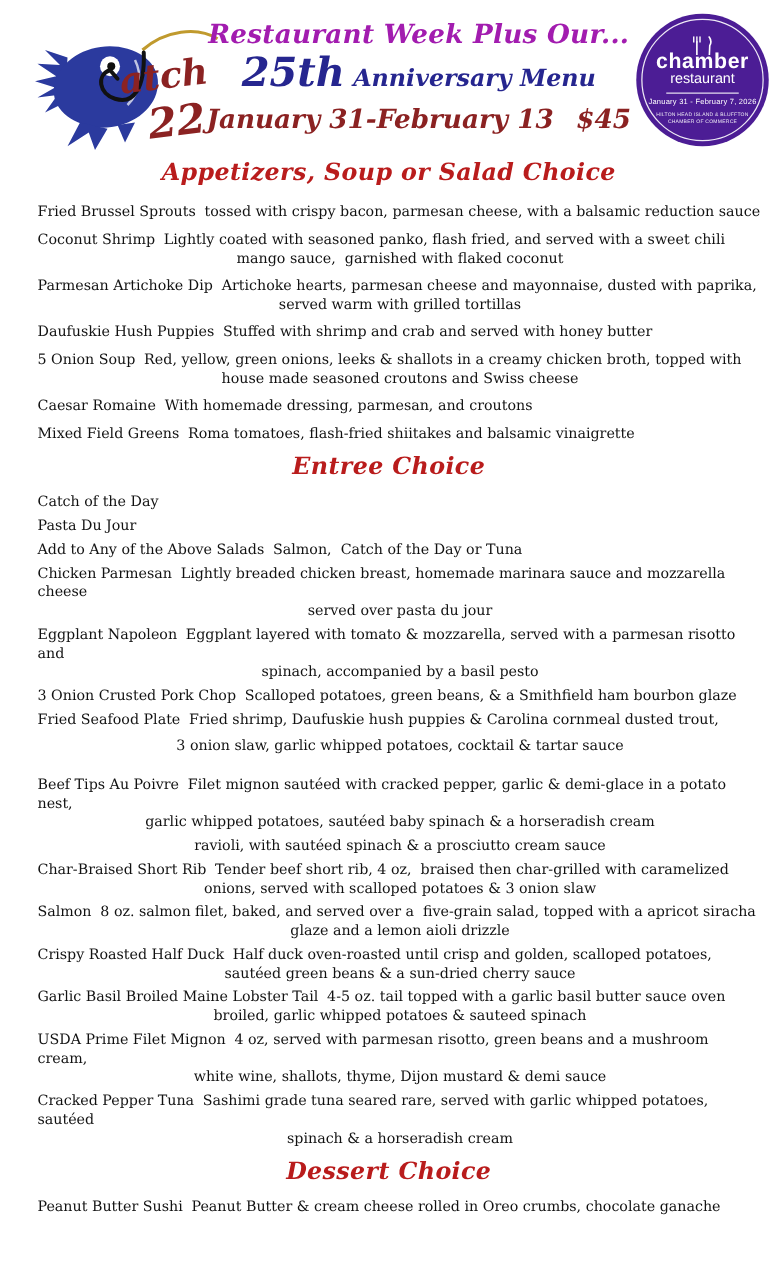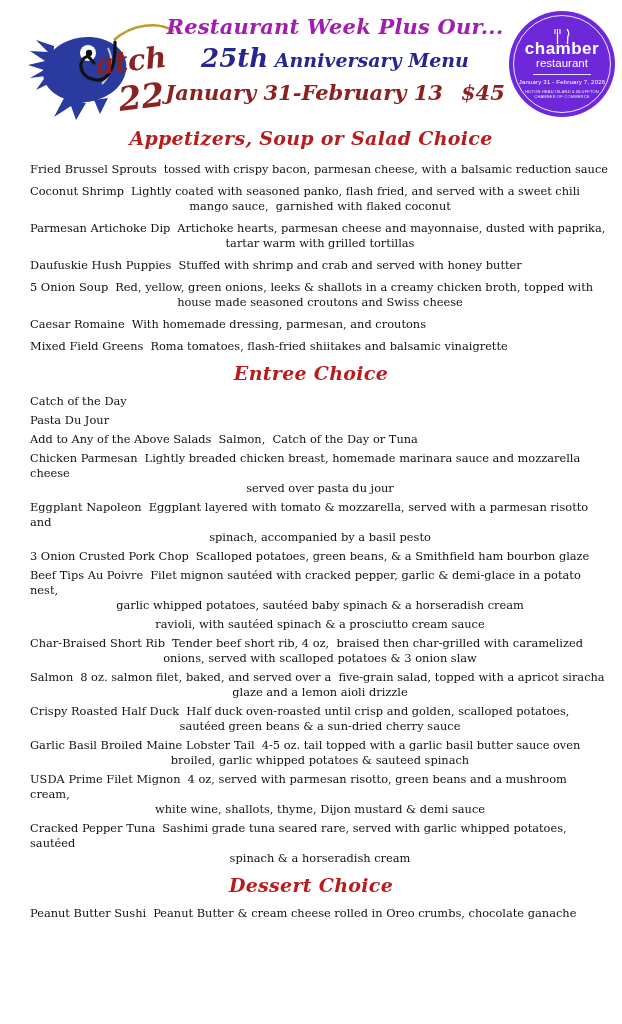--- a/index.html
+++ b/index.html
@@ -17,33 +17,33 @@
   .page-header { position:relative; height:124px; }
 
   .logo-svg { position:absolute; left:24px; top:18px; width:152px; height:104px; }
 
   .title-block { position:absolute; left:162px; width:346px; top:14px; text-align:center; }
   .title-line1 {
     font-weight:bold; font-style:italic; font-size:21px; line-height:26px;
     color:#a21caf; letter-spacing:.2px;
   }
   .title-line2 { margin-top:3px; color:#26268f; font-weight:bold; font-style:italic; line-height:30px; }
-  .title-line2 .big  { font-size:26px; }
+  .title-line2 .big  { font-size:32px; }
   .title-line2 .rest { font-size:19px; }
   .title-line3 {
     margin-top:3px; font-weight:bold; font-style:italic; font-size:21px; line-height:26px;
     color:#8b2222;
   }
   .title-line3 .price { margin-left:18px; }
 
   
   .badge {
     position:absolute; right:7px; top:11px;
     width:106px; height:106px; border-radius:50%;
-    background:#6d28d9;
+    background:#4c1d95;
     display:flex; flex-direction:column; align-items:center; justify-content:center;
     font-family:"Liberation Sans", sans-serif; color:#ffffff; text-align:center;
   }
   .badge::before {
     content:""; position:absolute; inset:4px; border-radius:50%;
     border:1.5px solid rgba(255,255,255,.9);
   }
   .badge .utensils { margin-bottom:-4px; }
   .badge .b-title   { font-size:17px; font-weight:bold; letter-spacing:.5px; line-height:17px; }
   .badge .b-sub     { font-size:11.5px; line-height:13px; }
@@ -132,21 +132,21 @@
         <h2 class="section-title">Appetizers, Soup or Salad Choice</h2>
         <div class="item">
           <span class="line-first"><span class="item-name">Fried Brussel Sprouts</span><span class="item-desc">tossed with crispy bacon, parmesan cheese, with a balsamic reduction sauce</span></span>
         </div>
         <div class="item">
           <span class="line-first"><span class="item-name">Coconut Shrimp</span><span class="item-desc">Lightly coated with seasoned panko, flash fried, and served with a sweet chili</span></span>
           <span class="line-cont">mango sauce,  garnished with flaked coconut</span>
         </div>
         <div class="item">
           <span class="line-first"><span class="item-name">Parmesan Artichoke Dip</span><span class="item-desc">Artichoke hearts, parmesan cheese and mayonnaise, dusted with paprika,</span></span>
-          <span class="line-cont">tartar warm with grilled tortillas</span>
+          <span class="line-cont">served warm with grilled tortillas</span>
         </div>
         <div class="item">
           <span class="line-first"><span class="item-name">Daufuskie Hush Puppies</span><span class="item-desc">Stuffed with shrimp and crab and served with honey butter</span></span>
         </div>
         <div class="item">
           <span class="line-first"><span class="item-name">5 Onion Soup</span><span class="item-desc">Red, yellow, green onions, leeks &amp; shallots in a creamy chicken broth, topped with</span></span>
           <span class="line-cont">house made seasoned croutons and Swiss cheese</span>
         </div>
         <div class="item">
           <span class="line-first"><span class="item-name">Caesar Romaine</span><span class="item-desc">With homemade dressing, parmesan, and croutons</span></span>
@@ -170,20 +170,24 @@
           <span class="line-first"><span class="item-name">Chicken Parmesan</span><span class="item-desc">Lightly breaded chicken breast, homemade marinara sauce and mozzarella cheese</span></span>
           <span class="line-cont">served over pasta du jour</span>
         </div>
         <div class="item">
           <span class="line-first"><span class="item-name">Eggplant Napoleon</span><span class="item-desc">Eggplant layered with tomato &amp; mozzarella, served with a parmesan risotto and</span></span>
           <span class="line-cont">spinach, accompanied by a basil pesto</span>
         </div>
         <div class="item">
           <span class="line-first"><span class="item-name">3 Onion Crusted Pork Chop</span><span class="item-desc">Scalloped potatoes, green beans, &amp; a Smithfield ham bourbon glaze</span></span>
         </div>
+        <div class="item extra-space">
+          <span class="line-first"><span class="item-name">Fried Seafood Plate</span><span class="item-desc">Fried shrimp, Daufuskie hush puppies &amp; Carolina cornmeal dusted trout,</span></span>
+          <span class="line-cont">3 onion slaw, garlic whipped potatoes, cocktail &amp; tartar sauce</span>
+        </div>
         <div class="item">
           <span class="line-first"><span class="item-name">Beef Tips Au Poivre</span><span class="item-desc">Filet mignon sautéed with cracked pepper, garlic &amp; demi-glace in a potato nest,</span></span>
           <span class="line-cont">garlic whipped potatoes, sautéed baby spinach &amp; a horseradish cream</span>
         </div>
         <div class="item">
           <span class="line-cont">ravioli, with sautéed spinach &amp; a prosciutto cream sauce</span>
         </div>
         <div class="item">
           <span class="line-first"><span class="item-name">Char-Braised Short Rib</span><span class="item-desc">Tender beef short rib, 4 oz,  braised then char-grilled with caramelized</span></span>
           <span class="line-cont">onions, served with scalloped potatoes &amp; 3 onion slaw</span>

